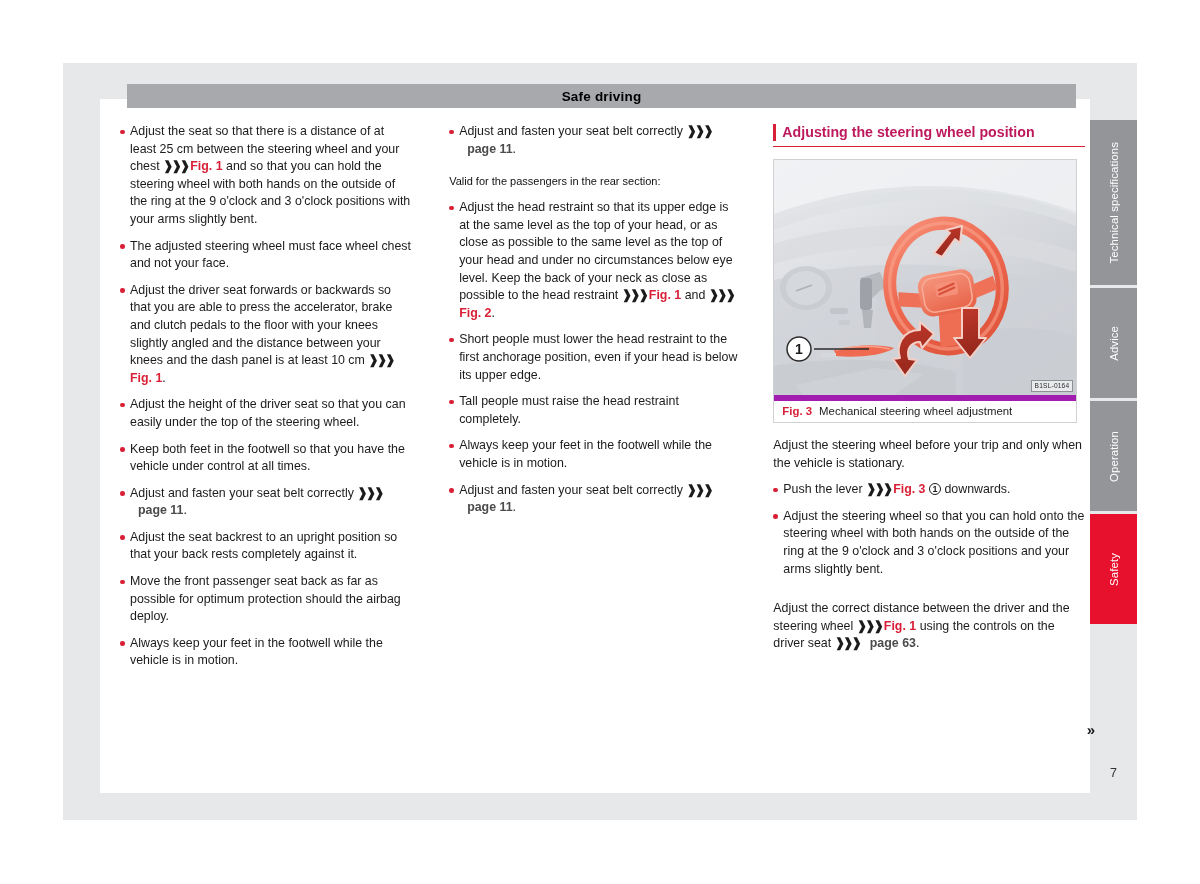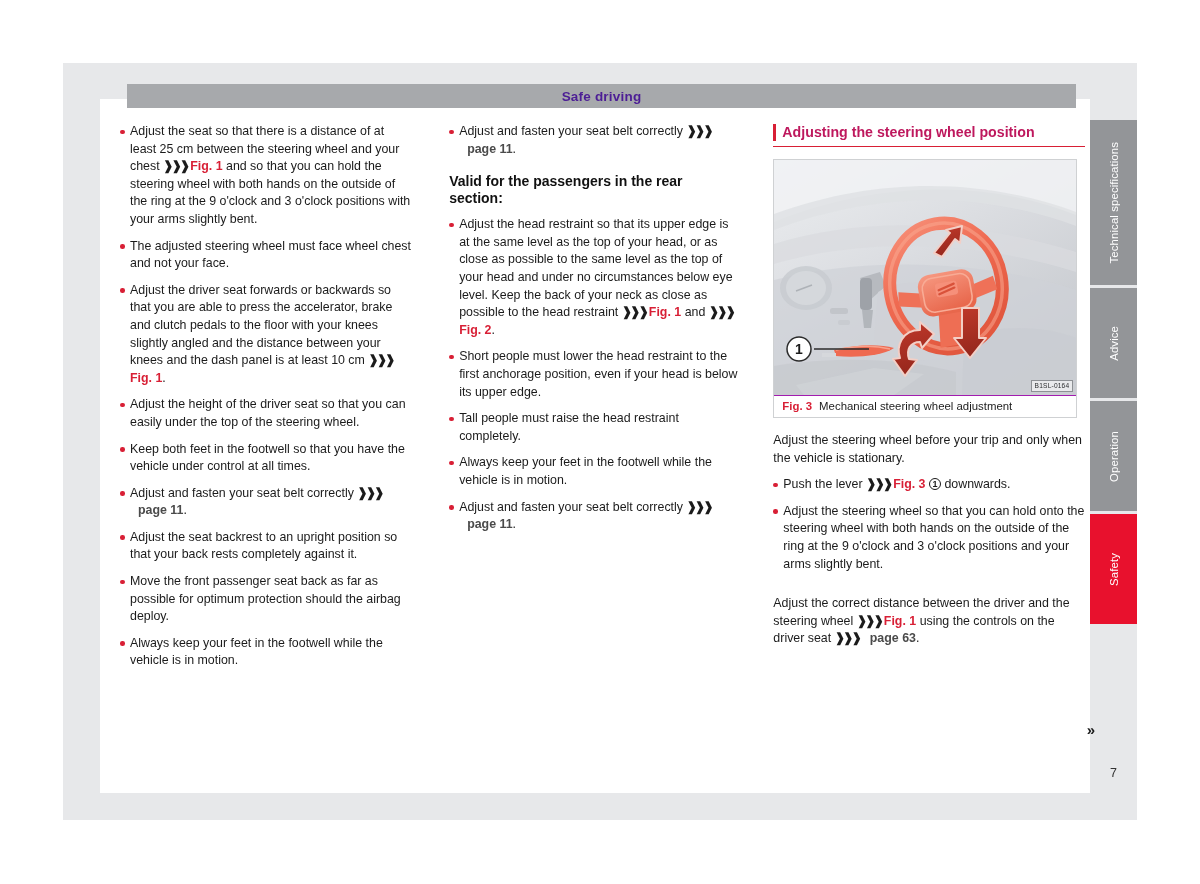--- a/index.html
+++ b/index.html
@@ -28,21 +28,21 @@
     left: 100px; top: 99px;
     width: 990px; height: 694px;
     background: #ffffff;
   }
   
   .header-band {
     position: absolute;
     left: 127px; top: 84px;
     width: 949px; height: 24px;
     background: #a7a9ac;
-    color: #4c1d95;
+    color: #000000;
     font-size: 13.5px;
     font-weight: bold;
     letter-spacing: .2px;
     display: flex;
     align-items: center;
     justify-content: center;
   }
   
   .columns {
     position: absolute;
@@ -64,22 +64,22 @@
     margin: 0 0 9px 0;
     text-align: left;
   }
   .bullet { position: relative; padding-left: 10px; }
   .bullet .dot {
     position: absolute; left: 0px; top: 6.5px;
     width: 4.5px; height: 4.5px; border-radius: 50%;
     background: #d81f35;
   }
   .subhead {
-    font-size: 14px;
-    font-weight: bold;
+    font-size: 11px;
+    font-weight: normal;
     color: #111;
     margin: 15px 0 9px 0;
     line-height: 17px;
   }
 
   
   .chev {
     font-weight: bold;
     color: #1b1b1b;
     letter-spacing: -2.1px;
@@ -135,21 +135,21 @@
     background: #fff;
     margin-bottom: 14px;
   }
   .figure-img {
     position: relative;
     width: 302px; height: 235px;
     overflow: hidden;
     background: linear-gradient(150deg,#e9eaec 0%, #dcdee1 40%, #cfd2d6 72%, #c3c6ca 100%);
   }
   .figure-caption {
-    border-top: 1px solid #a21caf;
+    border-top: 6px solid #a21caf;
     padding: 4px 6px 5px 8px;
     font-size: 11.4px;
     color: #1b1b1b;
     background: #fff;
     white-space: nowrap;
   }
   .figure-caption .cap-label { color: #d81f35; font-weight: bold; margin-right: 7px; }
   .imgcode {
     position: absolute;
     right: 3px; bottom: 3px;

